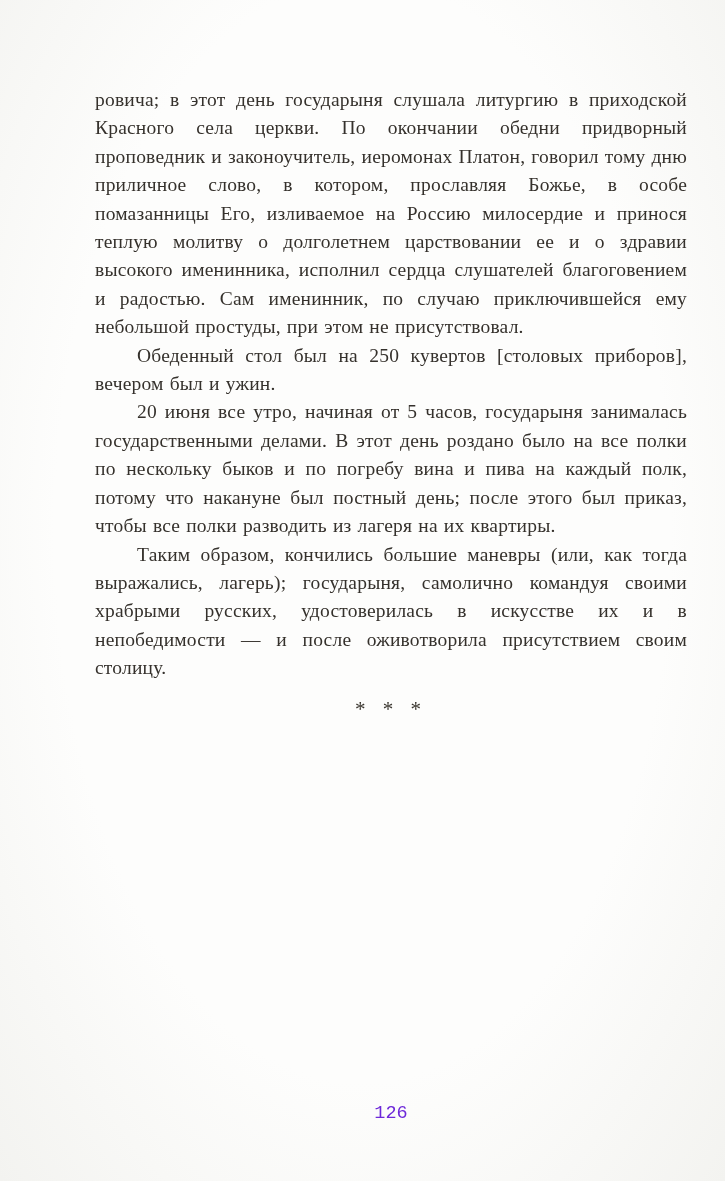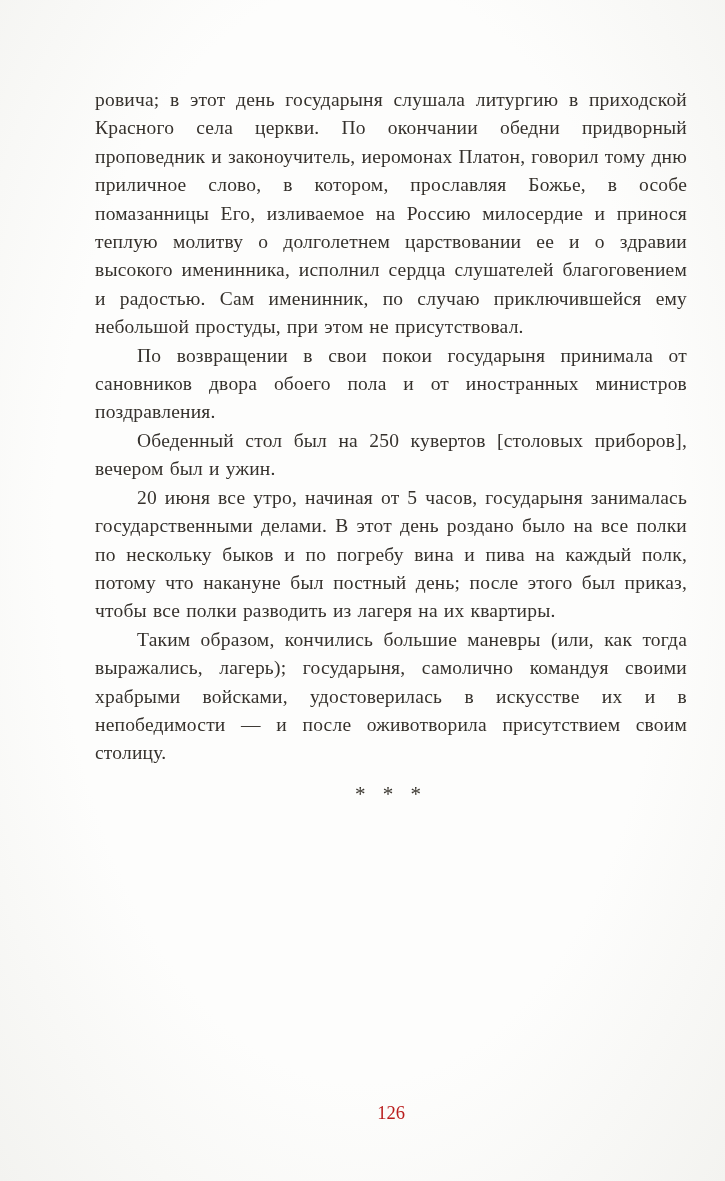--- a/index.html
+++ b/index.html
@@ -49,29 +49,29 @@
     margin: 14px 0 12px 0;
     color: #3a362f;
   }
   .page-number {
     position: absolute;
     left: 95px;
     width: 592px;
     top: 1103px;
     text-align: center;
     font-size: 18.5px;
-    color: #b91c1c;
+    color: #6d28d9;
+    font-family: Liberation Mono, monospace;
   }
 </style>
 </head>
 <body>
 
 <div class="scan-page">
   <div class="text-block">
     <p class="no-indent">ровича; в этот день государыня слушала литургию в приходской Красного села церкви. По окончании обедни придворный проповедник и законоучитель, иеромонах Платон, говорил тому дню приличное слово, в котором, прославляя Божье, в особе помазанницы Его, изливаемое на Россию милосердие и принося теплую молитву о долголетнем царствовании ее и о здравии высокого именинника, исполнил сердца слушателей благоговением и радостью. Сам именинник, по случаю приключившейся ему небольшой простуды, при этом не присутствовал.</p>
-    <p>По возвращении в свои покои государыня принимала от сановников двора обоего пола и от иностранных министров поздравления.</p>
     <p>Обеденный стол был на 250 кувертов [столовых приборов], вечером был и ужин.</p>
     <p>20 июня все утро, начиная от 5 часов, государыня занималась государственными делами. В этот день роздано было на все полки по нескольку быков и по погребу вина и пива на каждый полк, потому что накануне был постный день; после этого был приказ, чтобы все полки разводить из лагеря на их квартиры.</p>
-    <p>Таким образом, кончились большие маневры (или, как тогда выражались, лагерь); государыня, самолично командуя своими храбрыми войсками, удостоверилась в искусстве их и в непобедимости — и после оживотворила присутствием своим столицу.</p>
+    <p>Таким образом, кончились большие маневры (или, как тогда выражались, лагерь); государыня, самолично командуя своими храбрыми русских, удостоверилась в искусстве их и в непобедимости — и после оживотворила присутствием своим столицу.</p>
     <div class="separator">* * *</div>
   </div>
   <div class="page-number">126</div>
 </div>
 
 </body></html>

